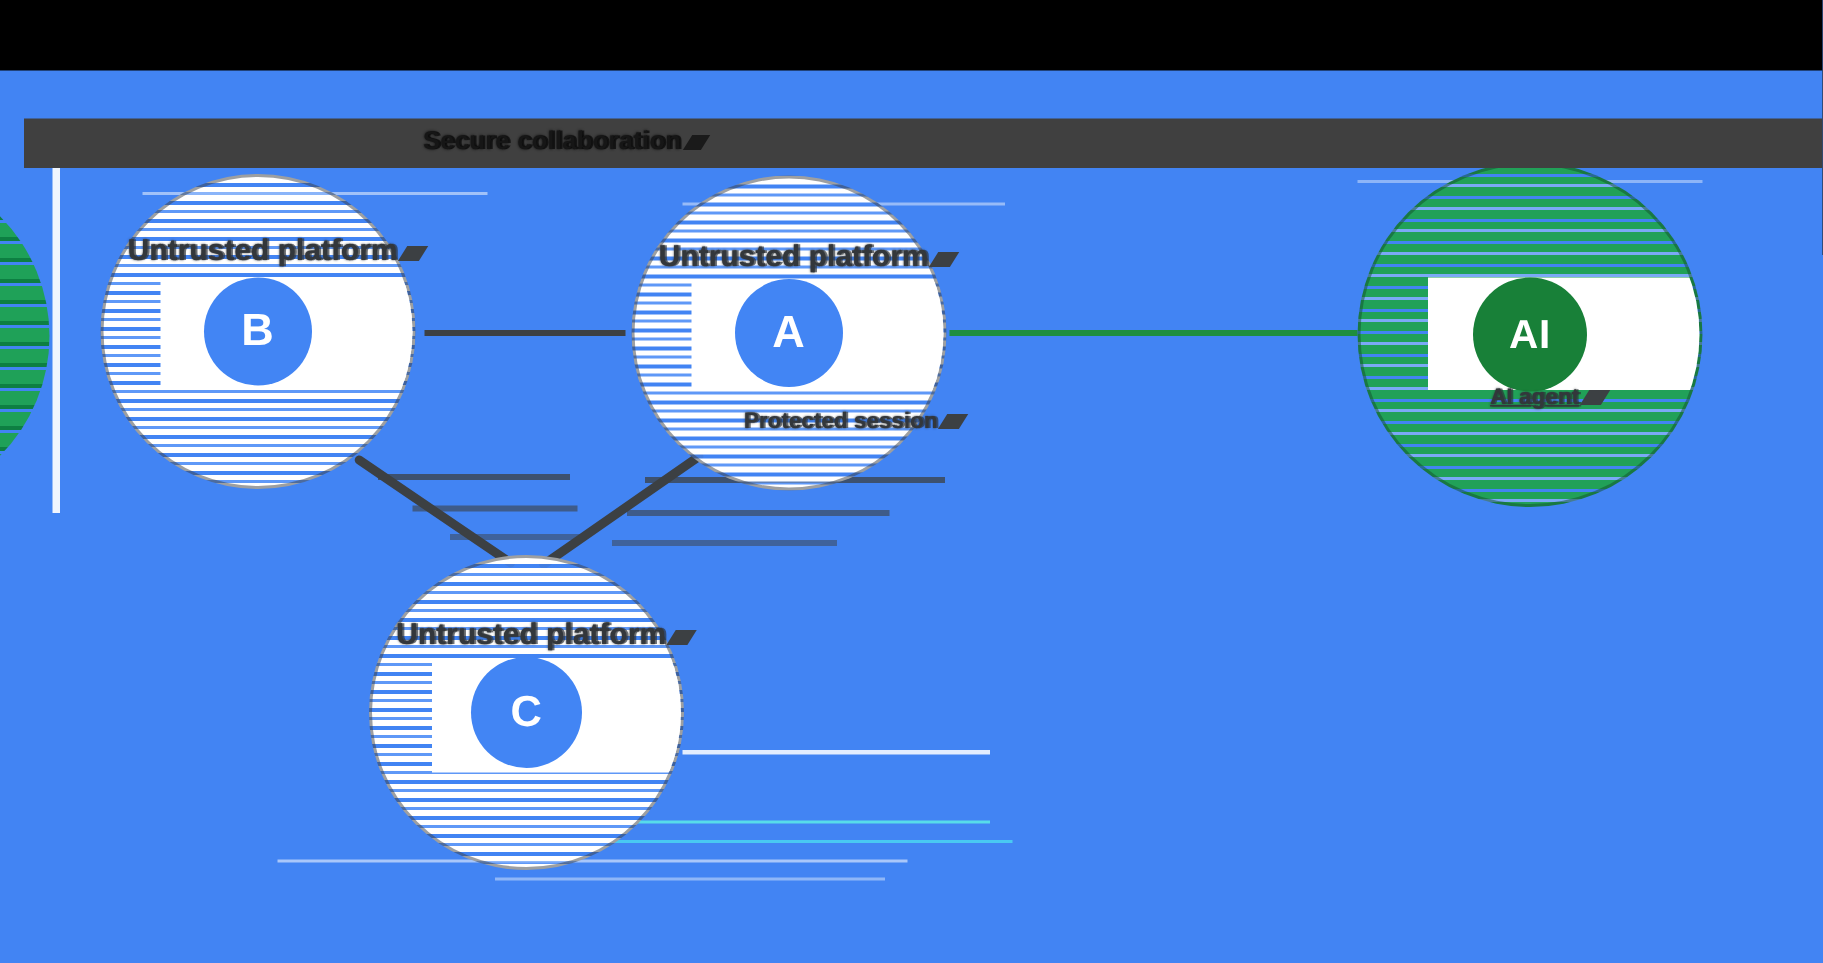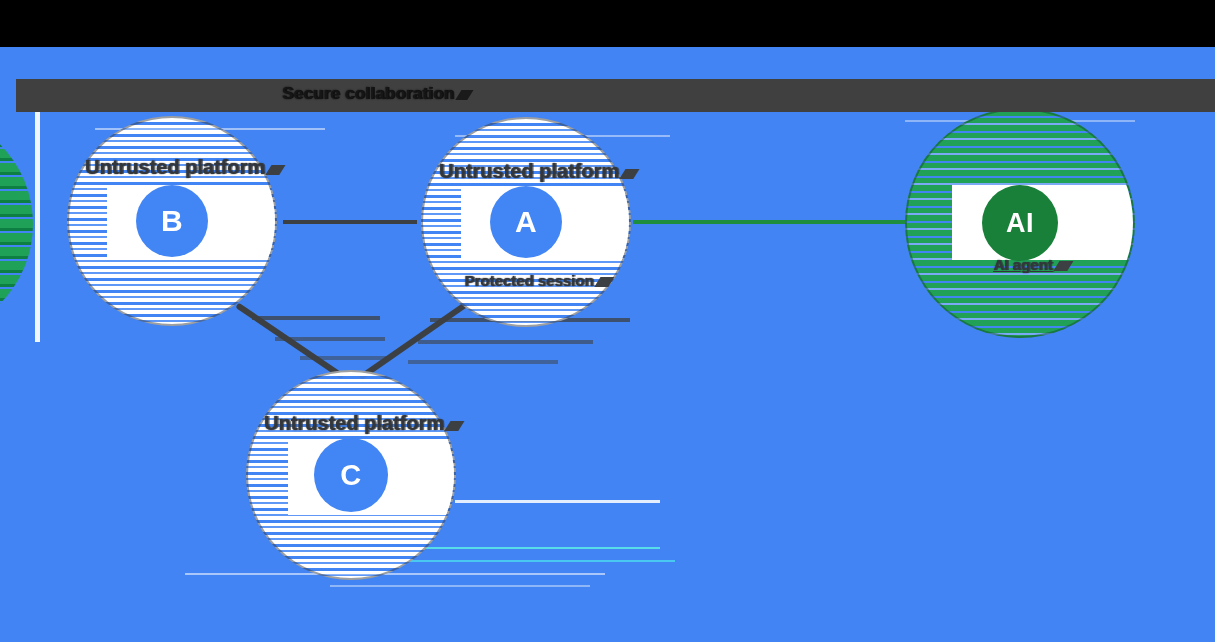--- a/index.html
+++ b/index.html
@@ -99,21 +99,21 @@
   </div>
 
   <div class="node" style="left:421px;top:117px;width:210px;height:210px;">
     <div class="outer party">
       <div class="band" style="left:38px;top:69px;height:72px;"></div>
     </div>
     <div class="inner party" style="left:69px;top:69px;width:72px;height:72px;font-size:30px;">
       <span>A</span>
     </div>
     <div class="node-label" style="top:43px;">Untrusted platform</div>
-    <div class="node-sublabel" style="top:155px;">Protected session</div>
+    <div class="node-sublabel" style="top:155px;text-align:right;">Protected session</div>
   </div>
 
   <div class="node" style="left:246px;top:370px;width:210px;height:210px;">
     <div class="outer party">
       <div class="band" style="left:40px;top:67px;height:76px;"></div>
     </div>
     <div class="inner party" style="left:68px;top:68px;width:74px;height:74px;font-size:29px;">
       <span>C</span>
     </div>
     <div class="node-label" style="top:42px;">Untrusted platform</div>

